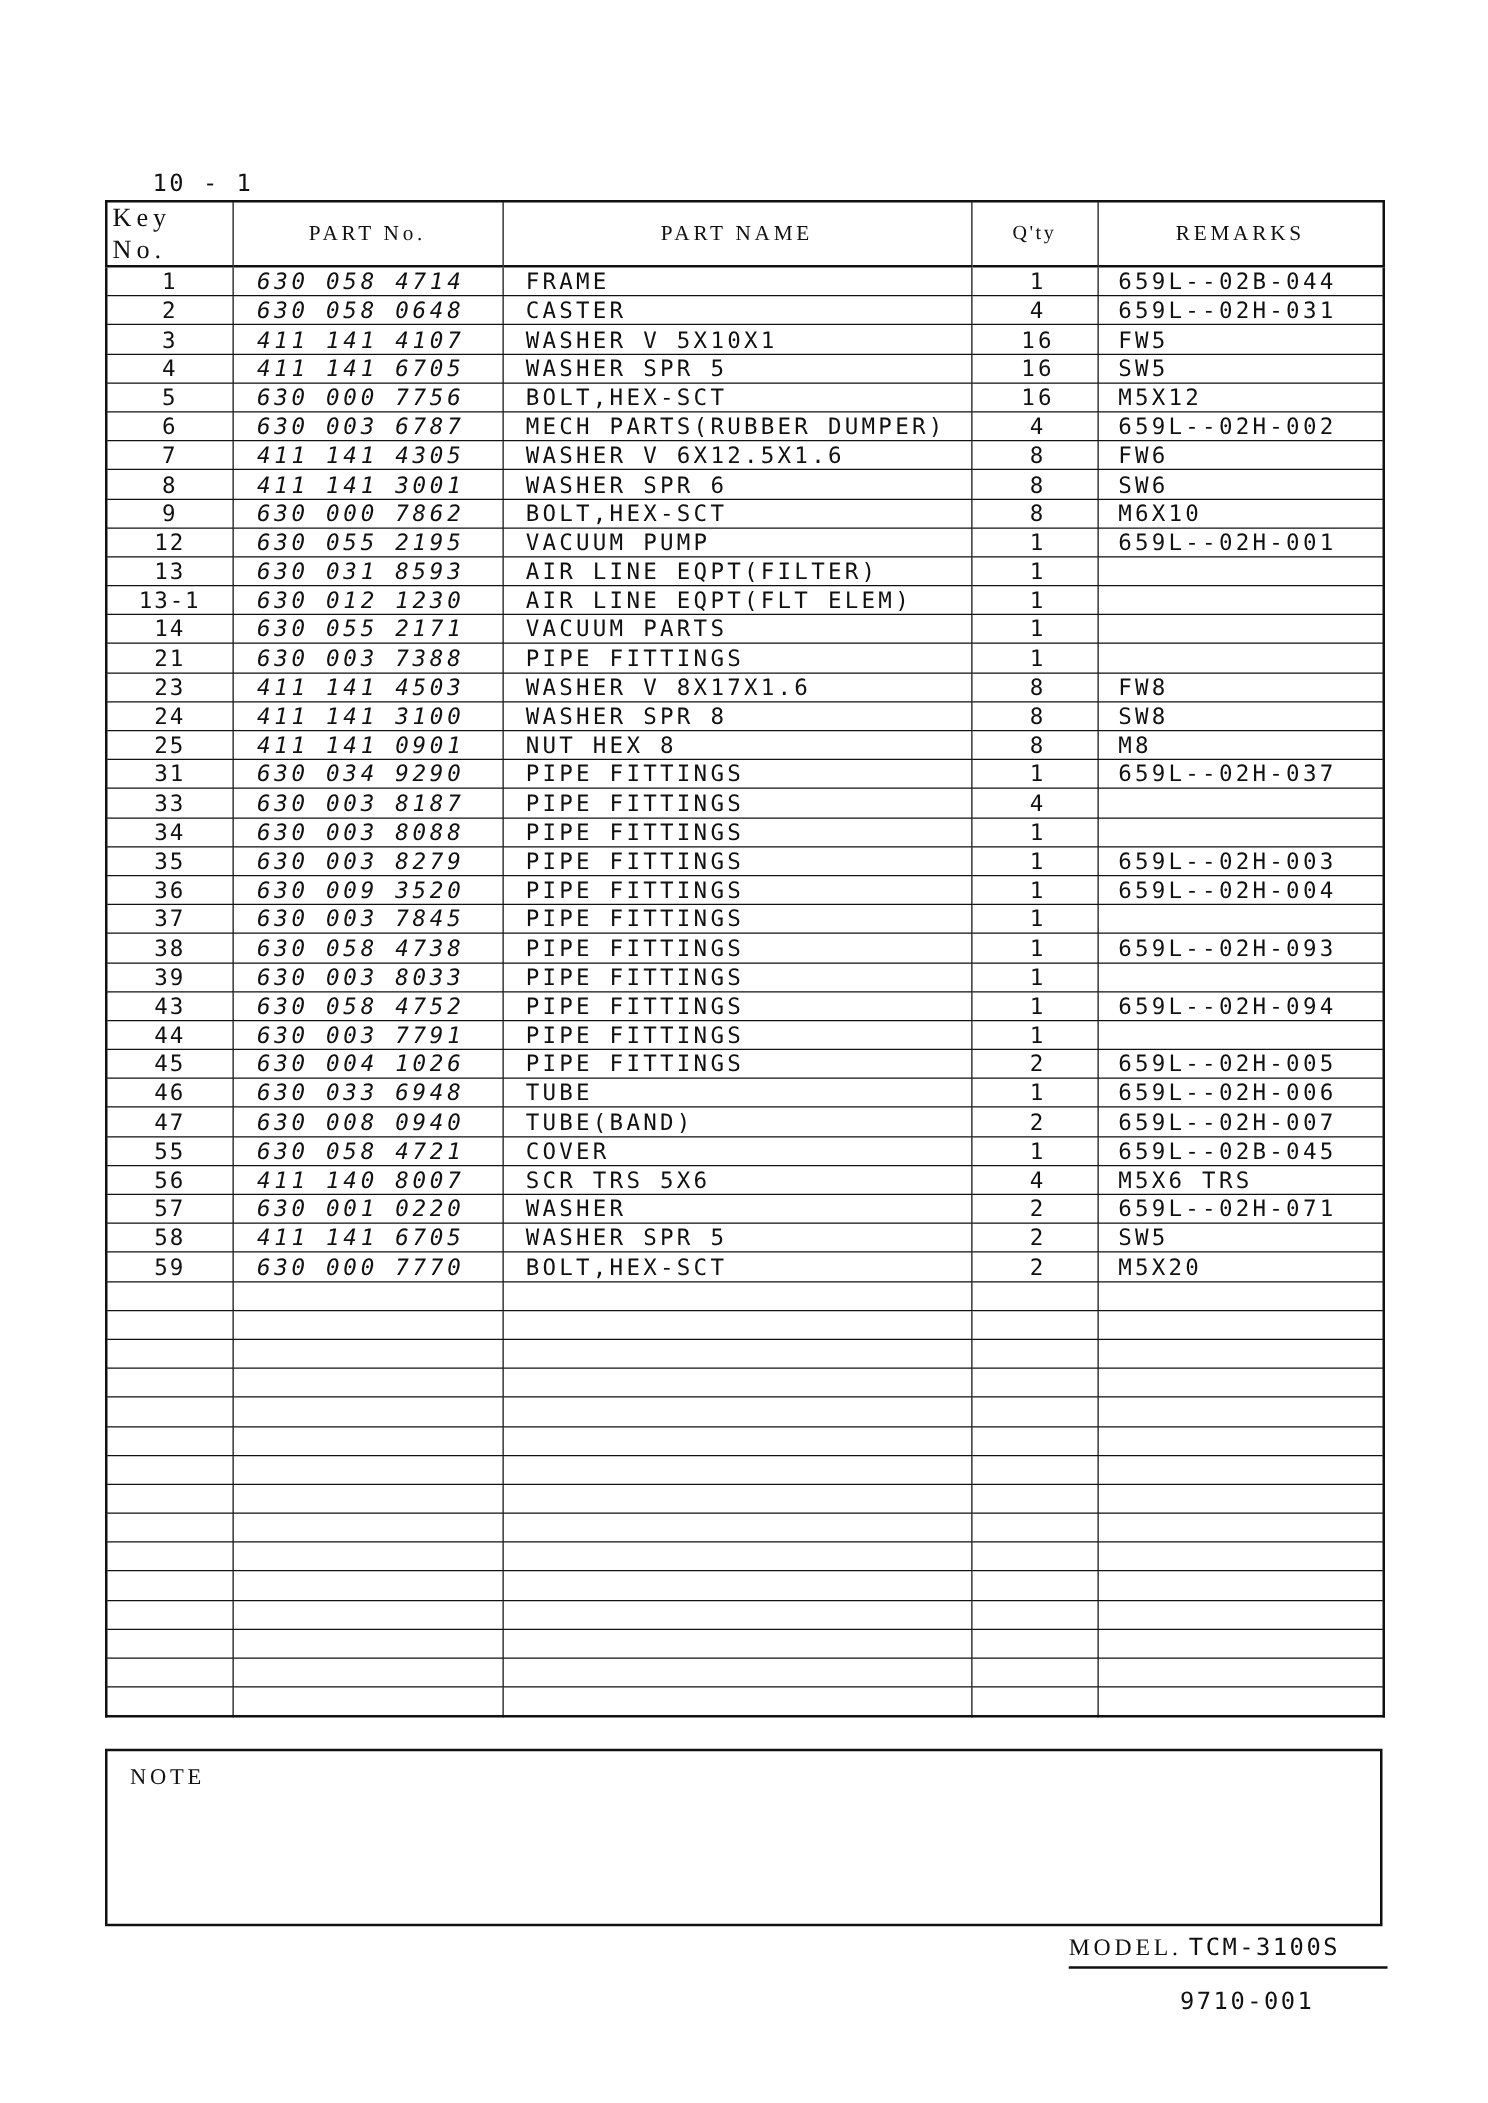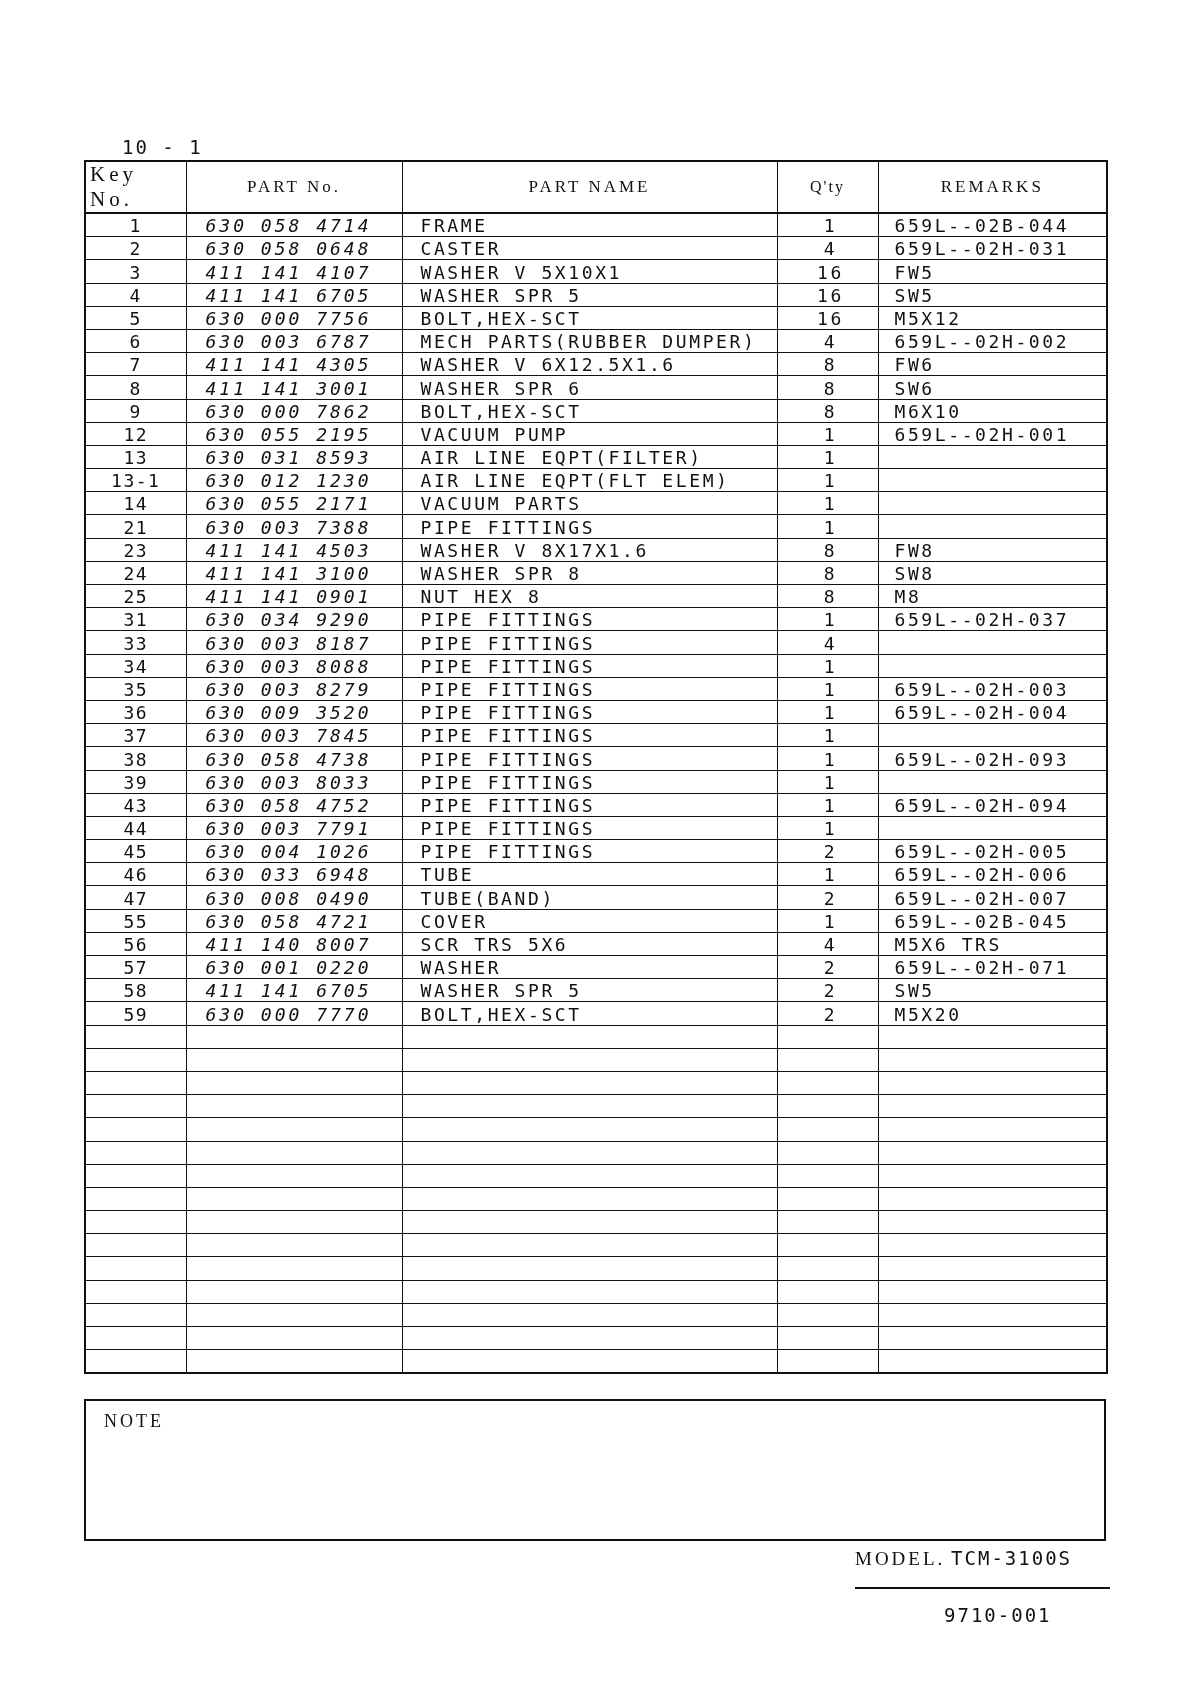--- a/index.html
+++ b/index.html
@@ -41,21 +41,21 @@
     #parts-table td.d-qty { text-align: center; padding-left: 6px; }
     #parts-table td.d-rem { padding-left: 16px; }
 
     #note-box {
       position: absolute; left: 84px; top: 1399px; width: 1018px; height: 138px;
       border: 2px solid #111; border-top-width: 2px;
     }
     #note-label { position: absolute; left: 18px; top: 10px; font-size: 18px; letter-spacing: 3px; }
 
     #model-block { position: absolute; left: 855px; top: 1547px; width: 255px; }
-    #model-line { font-size: 19px; letter-spacing: 1px; border-bottom: 2px solid #111; padding-bottom: 17px; white-space: nowrap; }
+    #model-line { font-size: 19px; letter-spacing: 1px; border-bottom: 2px solid #111; padding-bottom: 3px; white-space: nowrap; }
     #model-line .lbl { letter-spacing: 3px; }
     #model-line .val { font-family: "DejaVu Sans Mono", "Liberation Mono", monospace; letter-spacing: 2px; font-size: 19px; }
     #model-code { font-family: "DejaVu Sans Mono", "Liberation Mono", monospace; font-size: 19px; letter-spacing: 2px; padding-left: 89px; margin-top: 15px; }
   </style>
 </head>
 <body>
 
 <div id="page-label" class="mono">10 - 1</div>
 
 <table id="parts-table">
@@ -274,21 +274,21 @@
       </tr>
       <tr>
         <td class="d-key">46</td>
         <td class="d-part">630 033 6948</td>
         <td class="d-name">TUBE</td>
         <td class="d-qty">1</td>
         <td class="d-rem">659L--02H-006</td>
       </tr>
       <tr>
         <td class="d-key">47</td>
-        <td class="d-part">630 008 0490</td>
+        <td class="d-part">630 008 0940</td>
         <td class="d-name">TUBE(BAND)</td>
         <td class="d-qty">2</td>
         <td class="d-rem">659L--02H-007</td>
       </tr>
       <tr>
         <td class="d-key">55</td>
         <td class="d-part">630 058 4721</td>
         <td class="d-name">COVER</td>
         <td class="d-qty">1</td>
         <td class="d-rem">659L--02B-045</td>

